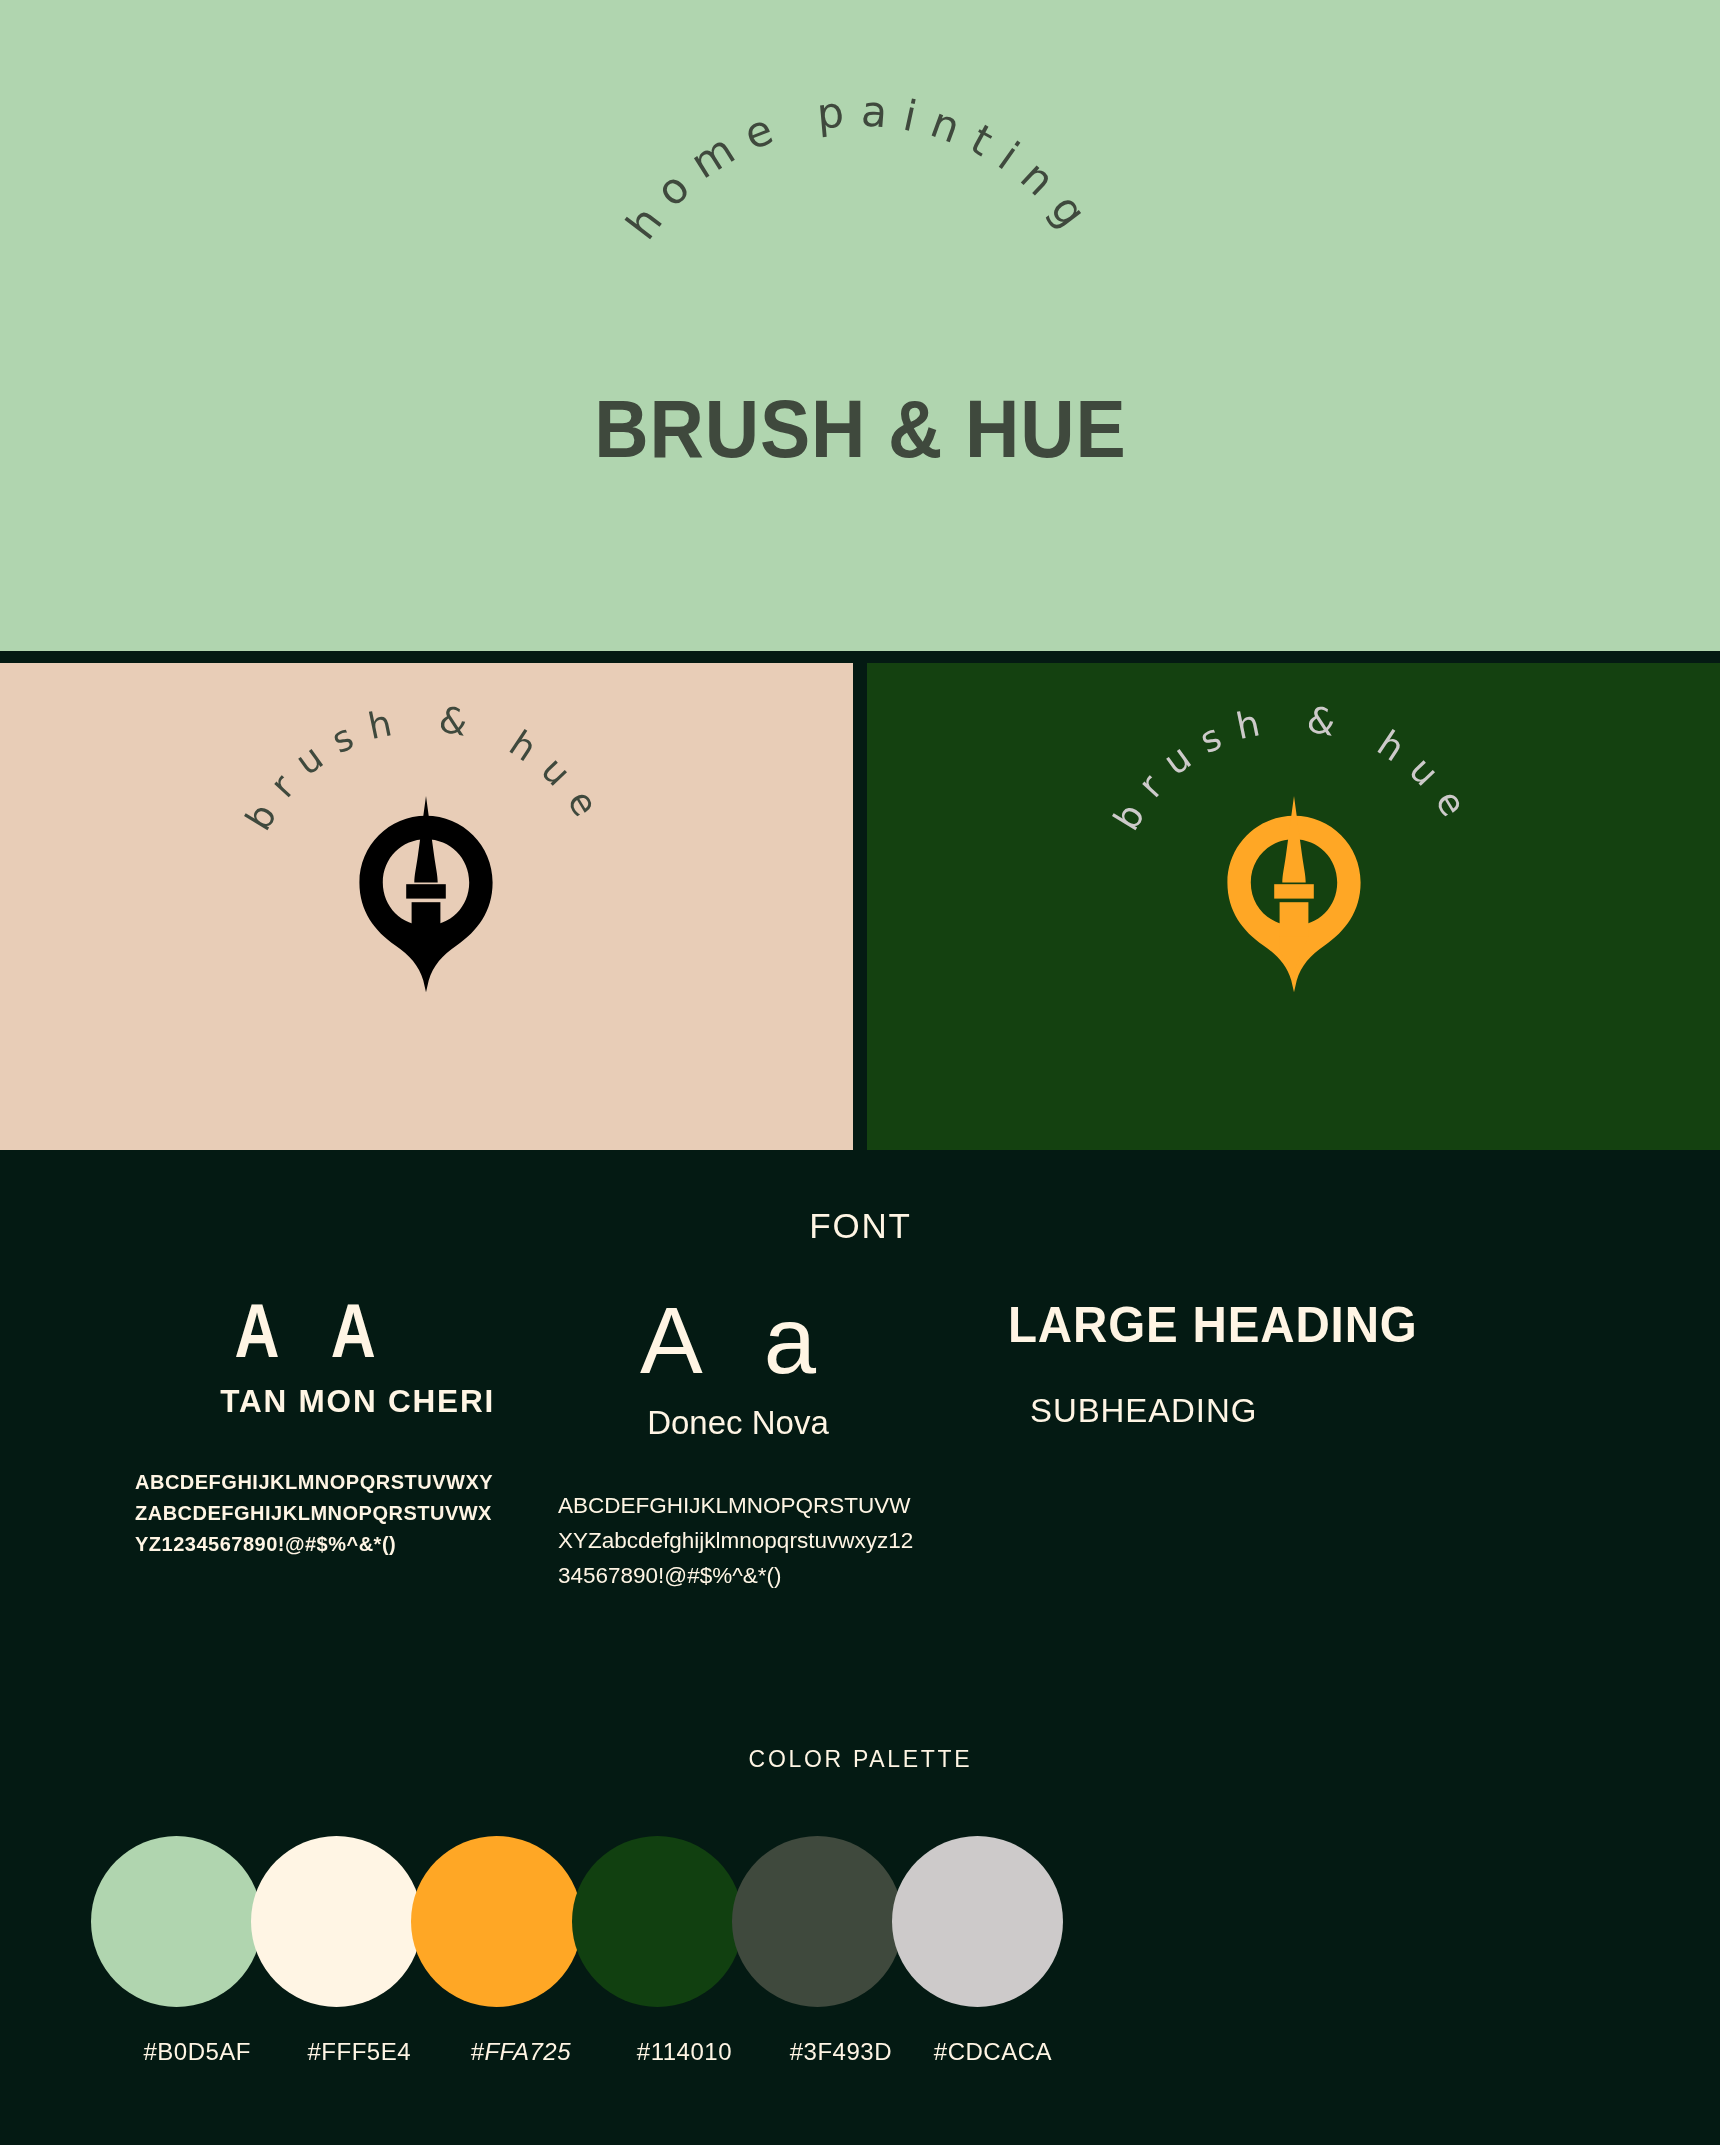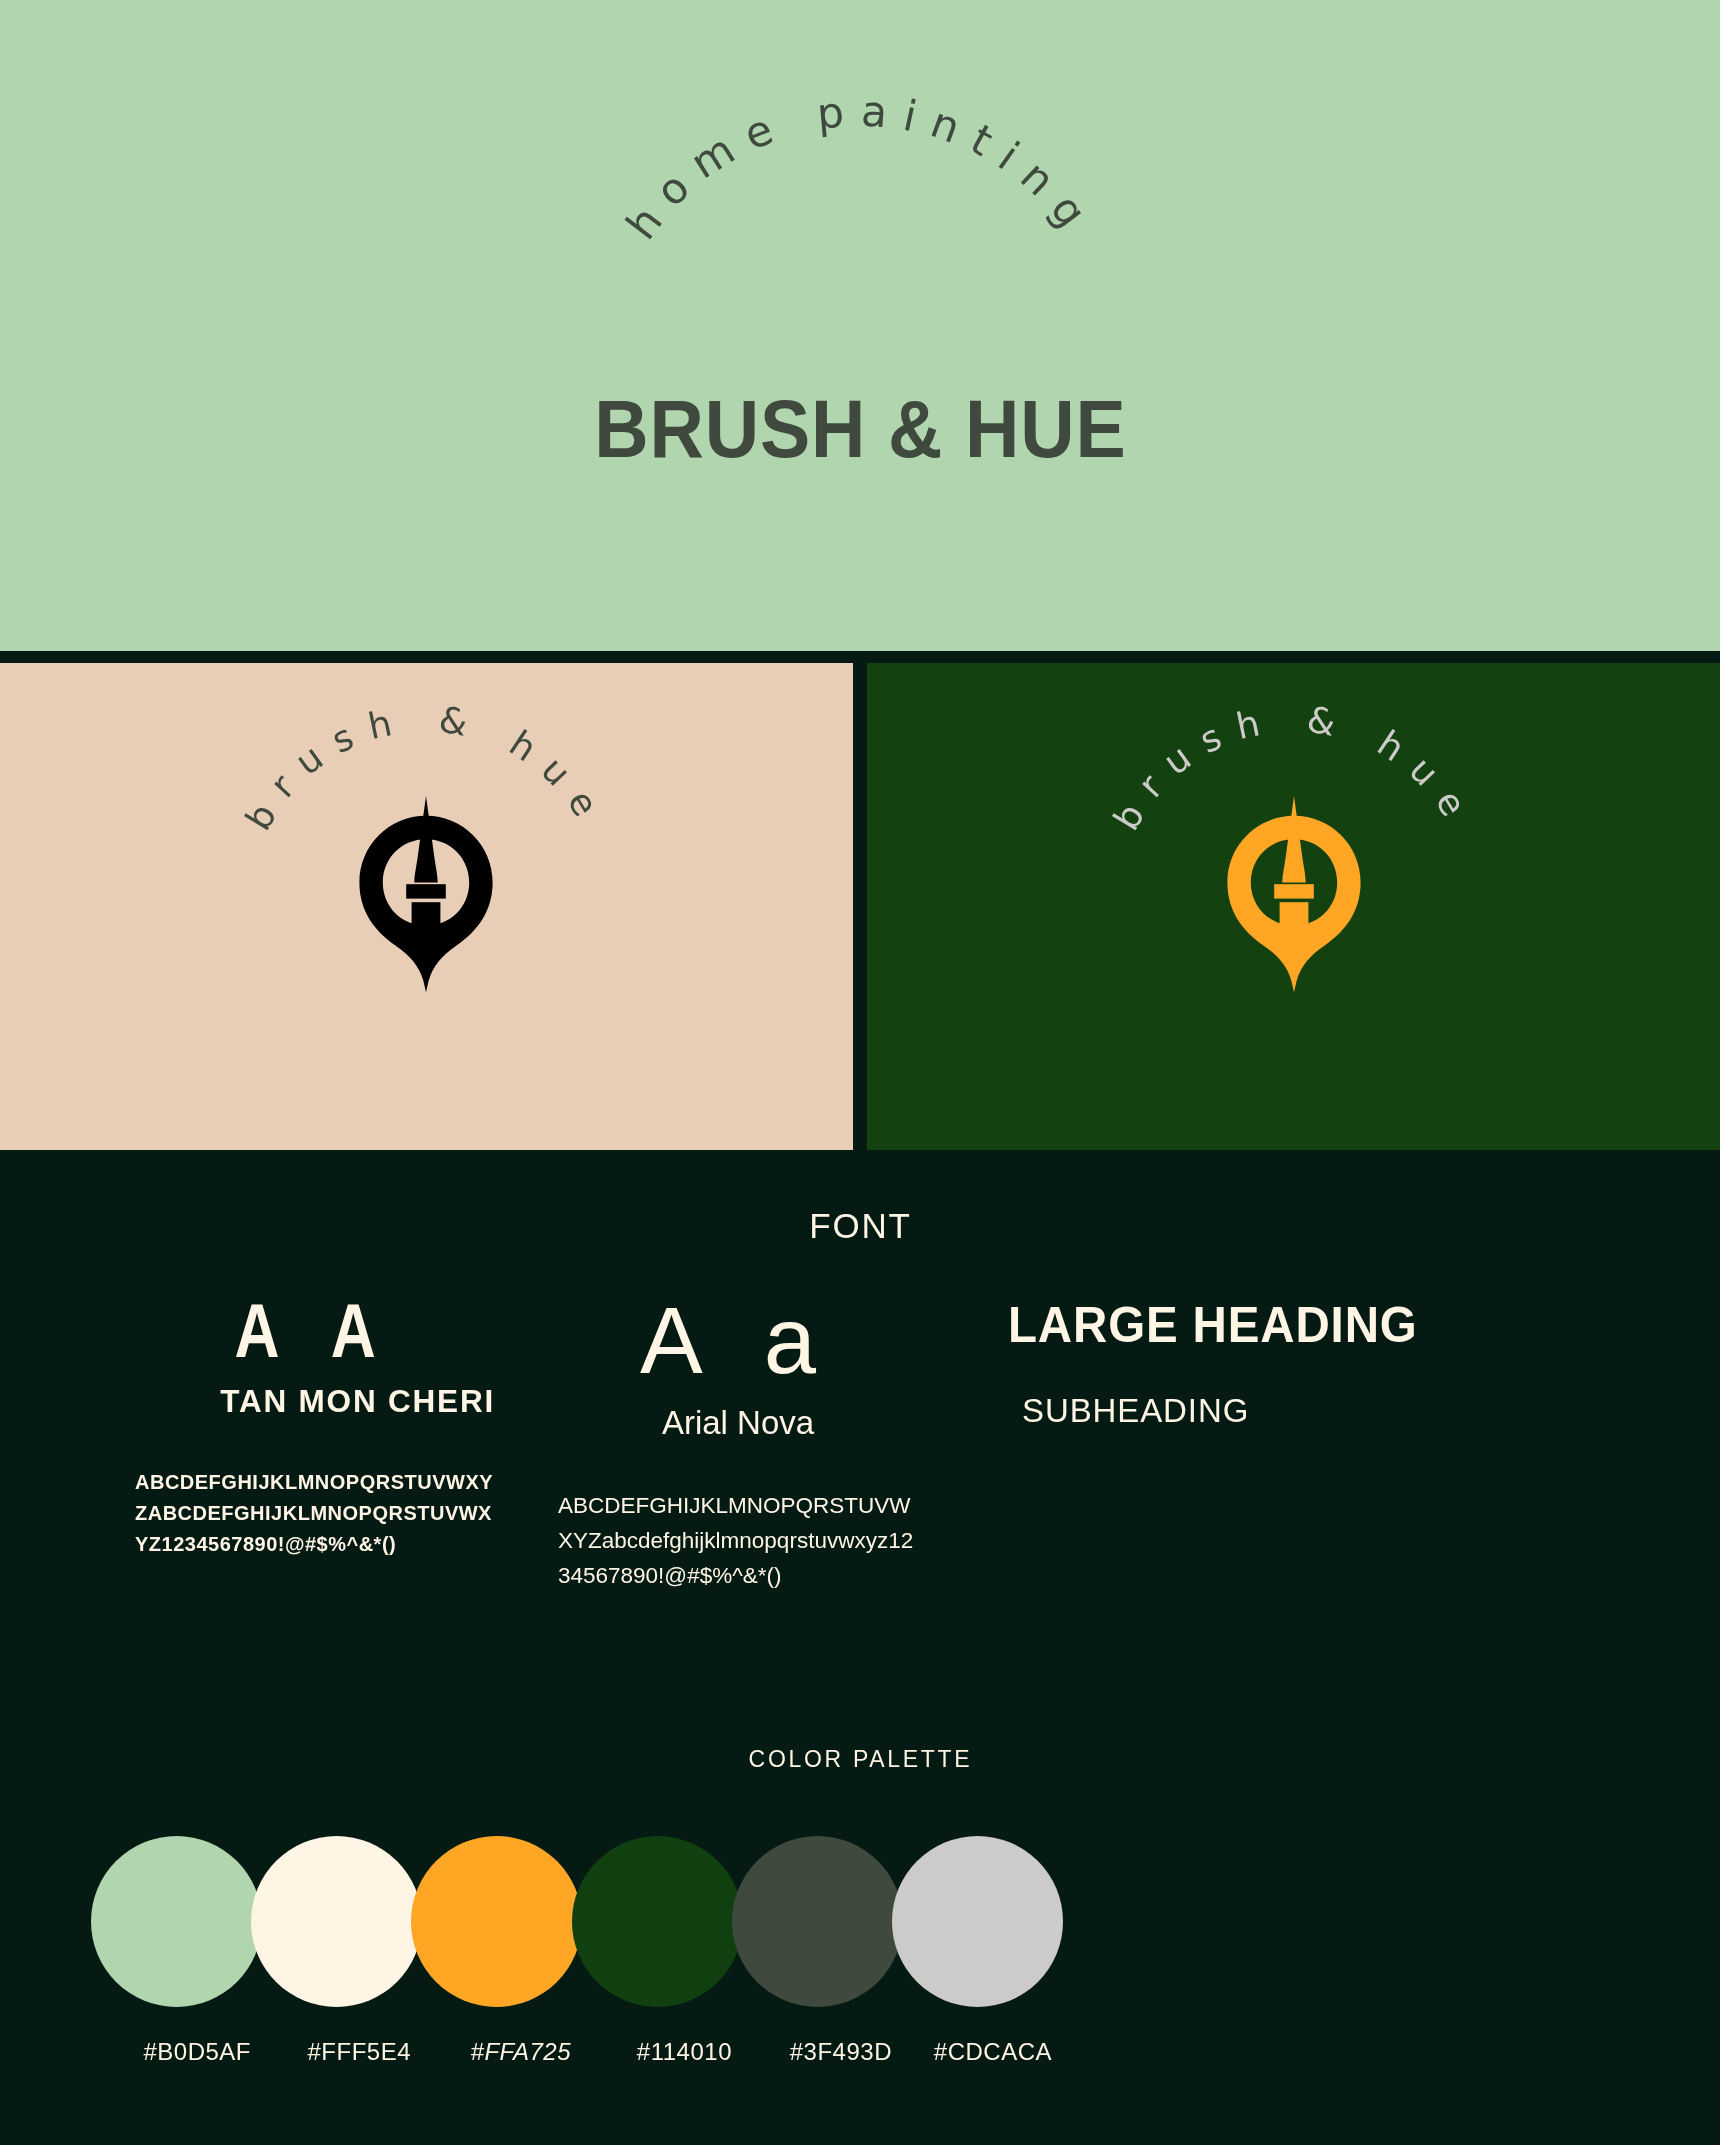--- a/index.html
+++ b/index.html
@@ -200,21 +200,21 @@
     white-space: nowrap;
     margin-top: 9px;
   }
   .sub-heading {
     color: #fff5e4;
     font-family: "Liberation Sans", sans-serif;
     font-weight: normal;
     font-size: 33px;
     letter-spacing: 0.9px;
     margin-top: 38px;
-    margin-left: 14px;
+    margin-left: 22px;
   }
   .body-copy {
     color: #fff5e4;
     font-family: "Liberation Sans", sans-serif;
     font-weight: normal;
     font-size: 21.6px;
     line-height: 1.72;
     margin-top: 34px;
     margin-left: 1.8px;
     width: 549px;
@@ -372,21 +372,21 @@
         <span class="glyph-display">A A</span>
       </div>
       <div class="font-name font-name-1">TAN MON CHERI</div>
       <div class="specimen specimen-1">ABCDEFGHIJKLMNOPQRSTUVWXYZABCDEFGHIJKLMNOPQRSTUVWXYZ1234567890!@#$%^&amp;*()</div>
     </div>
 
     <div class="fcol fcol-2">
       <div class="glyph-row">
         <span class="glyph-arial">A a</span>
       </div>
-      <div class="font-name font-name-2">Arial Nova</div>
+      <div class="font-name font-name-2">Donec Nova</div>
       <div class="specimen specimen-2">ABCDEFGHIJKLMNOPQRSTUVWXYZabcdefghijklmnopqrstuvwxyz1234567890!@#$%^&amp;*()</div>
     </div>
 
     <div class="fcol fcol-3">
       <div class="large-heading">LARGE HEADING</div>
       <div class="sub-heading">SUBHEADING</div>
     </div>
   </div>
 
   <div class="section-title palette-title">COLOR PALETTE</div>

